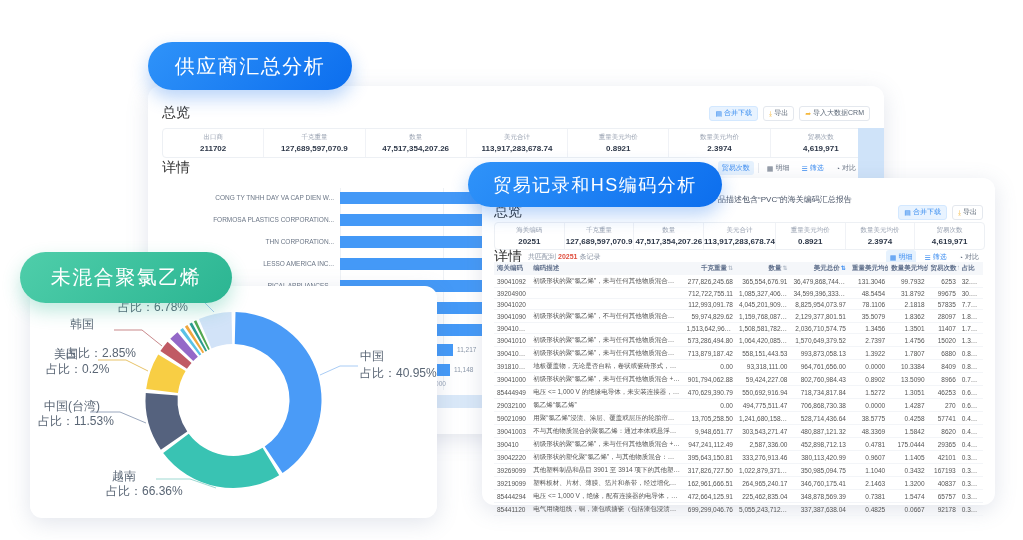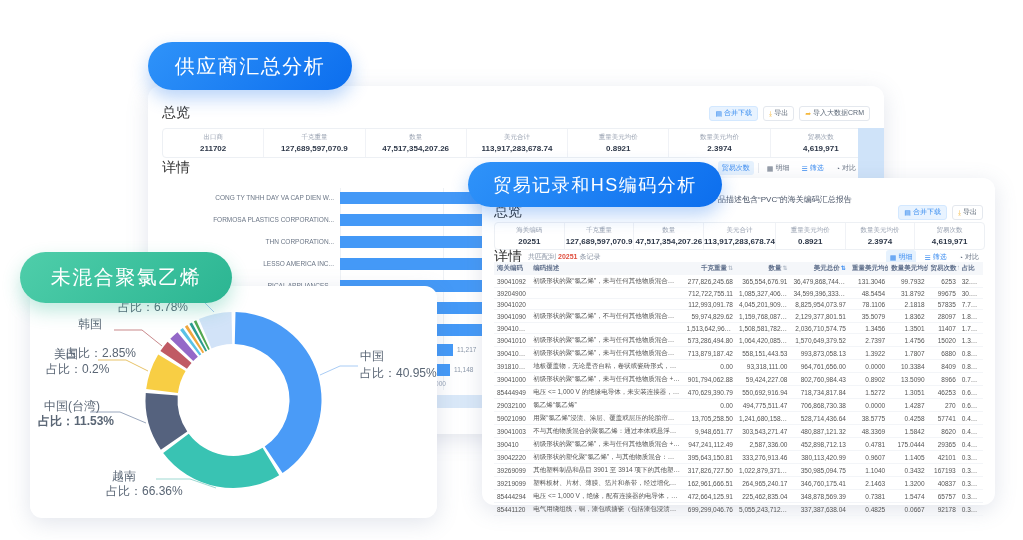--- a/index.html
+++ b/index.html
@@ -482,24 +482,24 @@
       <polyline points="118,85 96,74 68,74" fill="none" stroke="#e8c36a" stroke-width="1"></polyline>
       <polyline points="132,60 112,44 84,44" fill="none" stroke="#c9898b" stroke-width="1"></polyline>
       <polyline points="184,26 172,14 150,14" fill="none" stroke="#aac8ee" stroke-width="1"></polyline>
     </svg>
   <div id="donut-labels">
       <div class="dlabel dname" style="left: 330px; top: 62px;">中国</div>
       <div class="dlabel" style="left: 330px; top: 79px;">占比：40.95%</div>
       <div class="dlabel dname" style="left: 82px; top: 182px;">越南</div>
       <div class="dlabel" style="left: 76px; top: 197px;">占比：66.36%</div>
       <div class="dlabel dname" style="left: 14px; top: 112px;">中国(台湾)</div>
-      <div class="dlabel" style="left: 8px; top: 127px; font-weight: bold;">占比：11.53%</div>
+      <div class="dlabel" style="left: 8px; top: 127px;">占比：11.53%</div>
       <div class="dlabel dname" style="left: 24px; top: 60px;">美国</div>
       <div class="dlabel" style="left: 16px; top: 75px;">占比：0.2%</div>
-      <div class="dlabel dname" style="left: 48px; top: 30px;">韩国</div>
+      <div class="dlabel dname" style="left: 40px; top: 30px;">韩国</div>
       <div class="dlabel" style="left: 36px; top: 59px; text-align: center;">占比：2.85%</div>
       <div class="dlabel" style="left: 88px; top: 13px;">占比：6.78%</div>
     </div>
 </section>
 
 <div class="badge blue" id="badge-supplier">供应商汇总分析</div>
 <div class="badge blue" id="badge-trade">贸易记录和HS编码分析</div>
 <div class="badge teal" id="badge-origin">未混合聚氯乙烯</div>
 
 </body></html>

